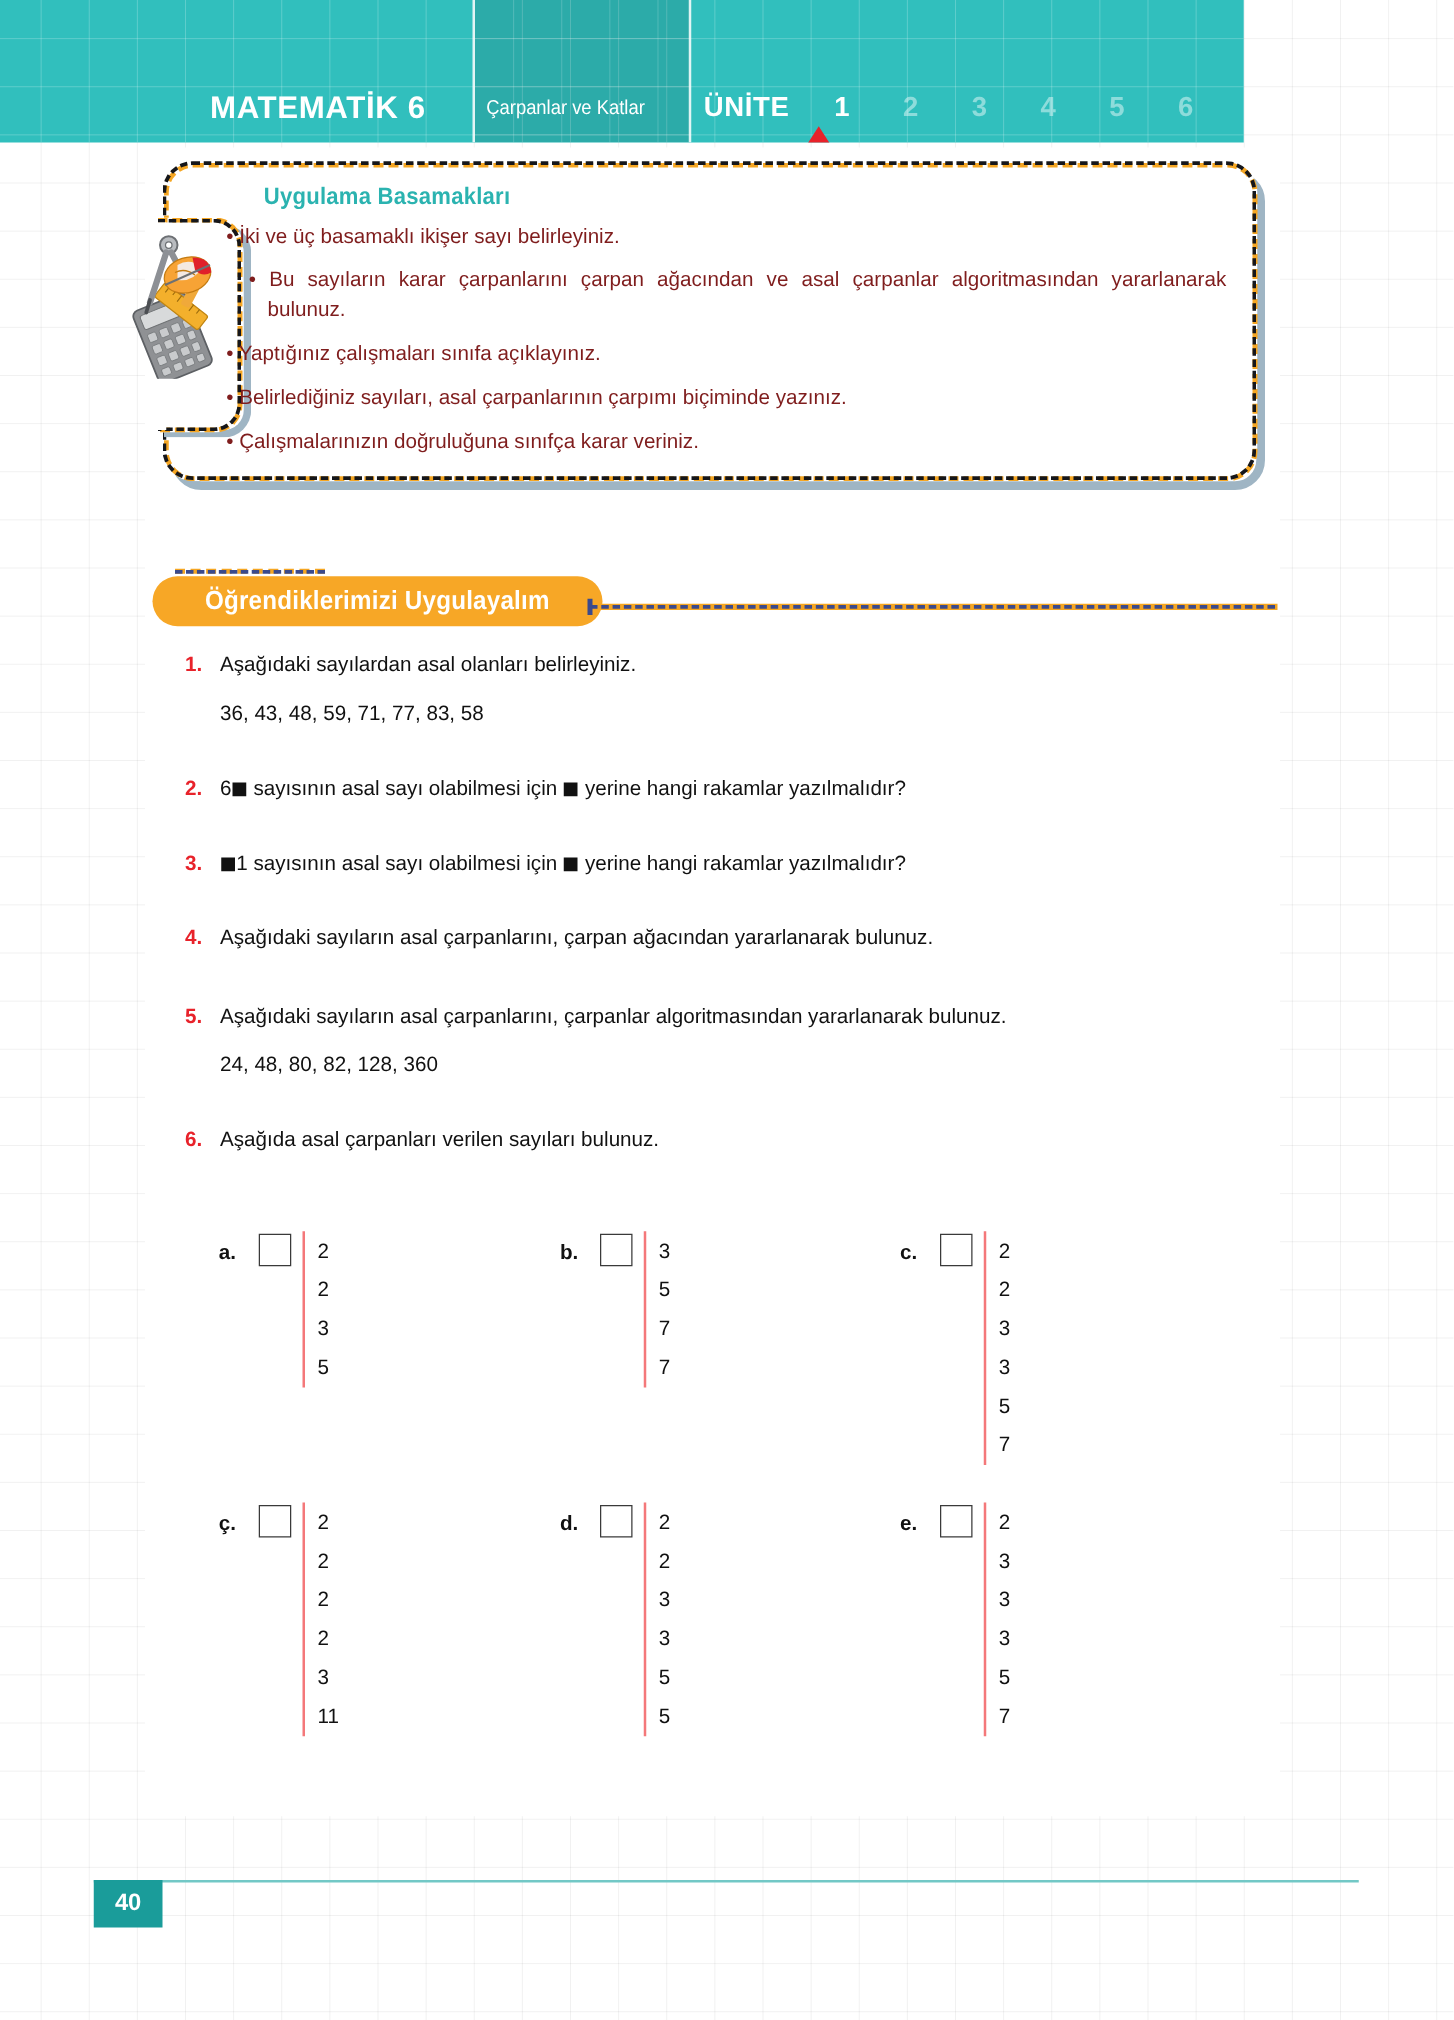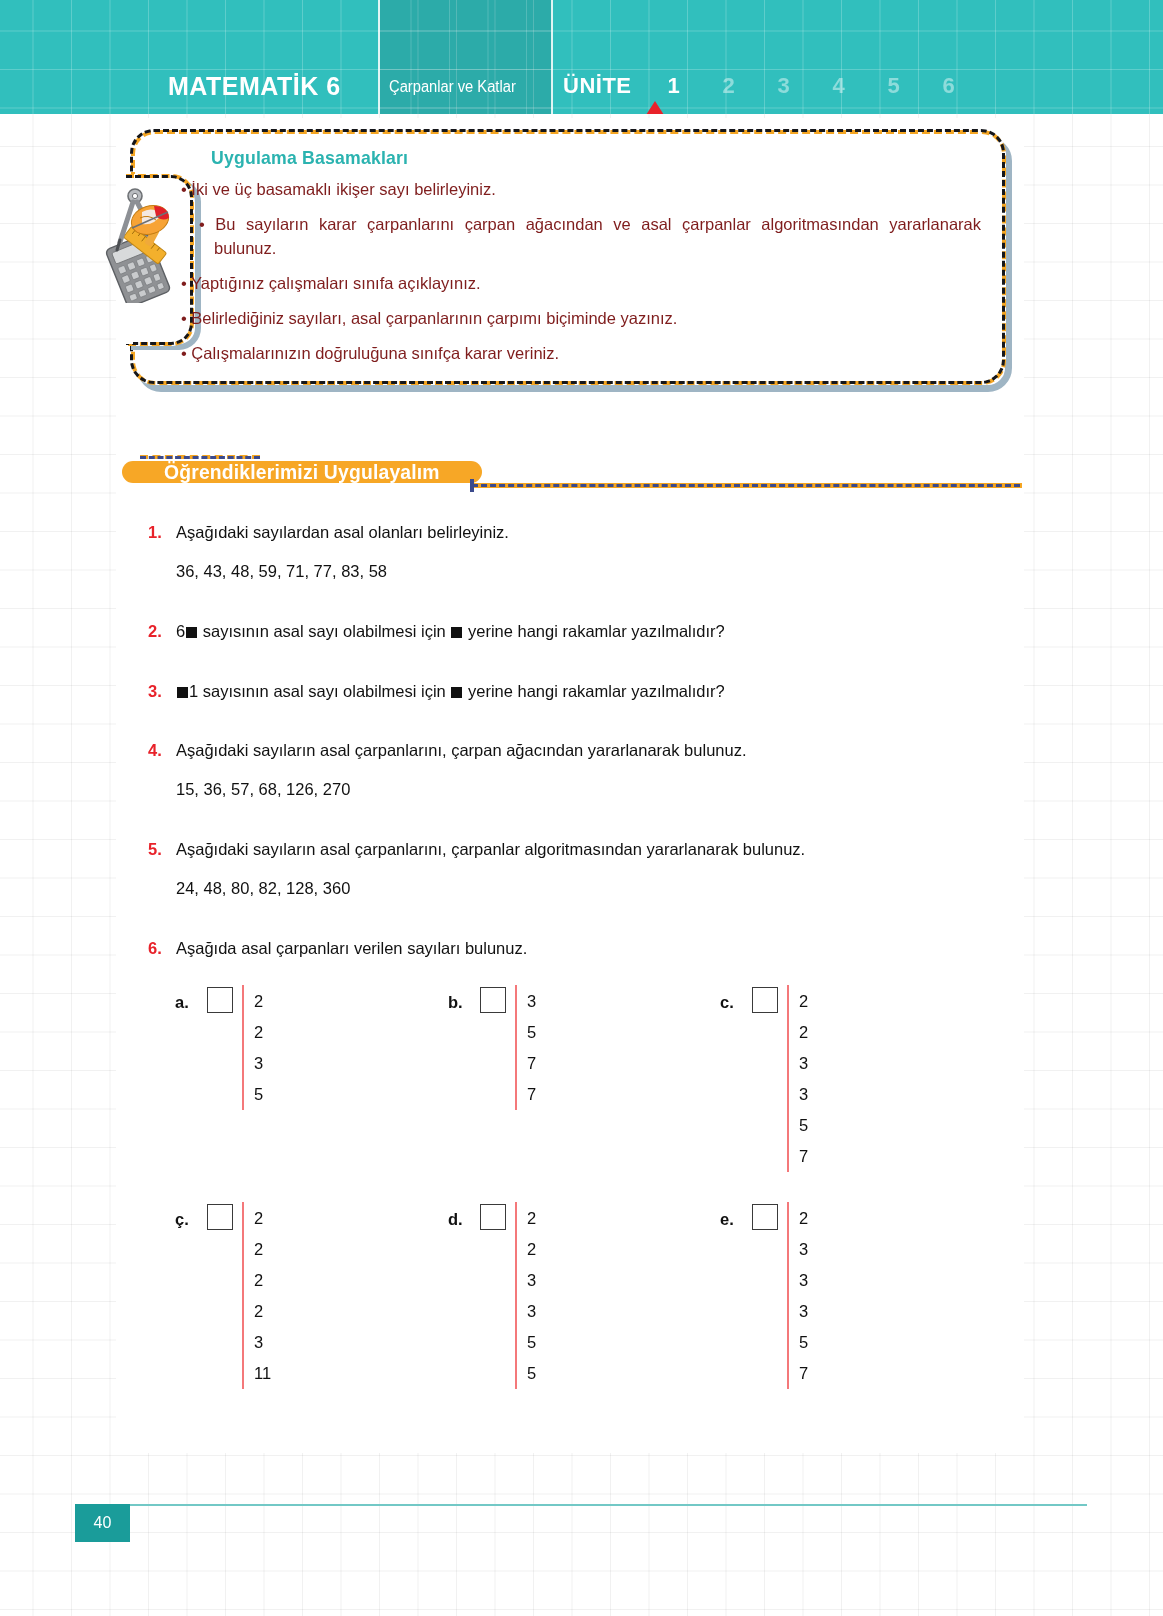--- a/index.html
+++ b/index.html
@@ -36,21 +36,21 @@
     position: absolute;
     left: 116px; top: 118px;
     width: 908px; height: 1335px;
     background: #ffffff;
   }
 
   
   .header {
     position: absolute;
     left: 0; top: 0;
-    width: 1163px; height: 114px;
+    width: 995px; height: 114px;
     background: #31bfbd;
     overflow: hidden;
   }
   .header-grid {
     position: absolute; inset: 0;
     background-image:
       linear-gradient(to right, rgba(255,255,255,0.22) 1px, transparent 1px),
       linear-gradient(to bottom, rgba(255,255,255,0.22) 1px, transparent 1px);
     background-size: 38.5px 38.5px;
     background-position: -6px -8px;
@@ -241,21 +241,21 @@
   }
   .learn-dash-top2 {
     position: absolute;
     left: 18px; top: 1px;
     width: 120px; height: 0;
     border-top: 3px dashed #3b4a8c;
   }
   .learn-pill {
     position: absolute;
     left: 0px; top: 6px;
-    width: 360px; height: 22px;
+    width: 360px; height: 40px;
     background: #f7a726;
     border-radius: 20px;
     display: flex;
     align-items: center;
     justify-content: center;
   }
   .learn-pill-text {
     font-size: 21px;
     font-weight: bold;
     color: #ffffff;
@@ -382,22 +382,22 @@
     position: absolute;
     left: 75px; top: 1504px;
     width: 55px; height: 38px;
     background: #1a9c9a;
     display: flex;
     align-items: center;
     justify-content: center;
   }
   .footer-pg span {
     color: #ffffff;
-    font-size: 16px;
-    font-weight: normal;
+    font-size: 19px;
+    font-weight: bold;
   }
 </style>
 </head>
 <body>
 
 <div class="page">
 
   <div class="paper-grid"></div>
   <div class="paper-field"></div>
 
@@ -537,21 +537,20 @@
         <div class="q-num">3.</div>
         <div class="q-text"><span class="sq"></span><span>1 sayısının asal sayı olabilmesi için </span><span class="sq"></span><span> yerine hangi rakamlar yazılmalıdır?</span></div>
       </div>
     </div>
 
     <div class="q q-gap-a">
       <div class="q-line">
         <div class="q-num">4.</div>
         <div class="q-text">Aşağıdaki sayıların asal çarpanlarını, çarpan ağacından yararlanarak bulunuz.</div>
       </div>
-      <div class="q-values">15, 36, 57, 68, 126, 270</div>
     </div>
 
     <div class="q q-gap-a">
       <div class="q-line">
         <div class="q-num">5.</div>
         <div class="q-text">Aşağıdaki sayıların asal çarpanlarını, çarpanlar algoritmasından yararlanarak bulunuz.</div>
       </div>
       <div class="q-values">24, 48, 80, 82, 128, 360</div>
     </div>
 

